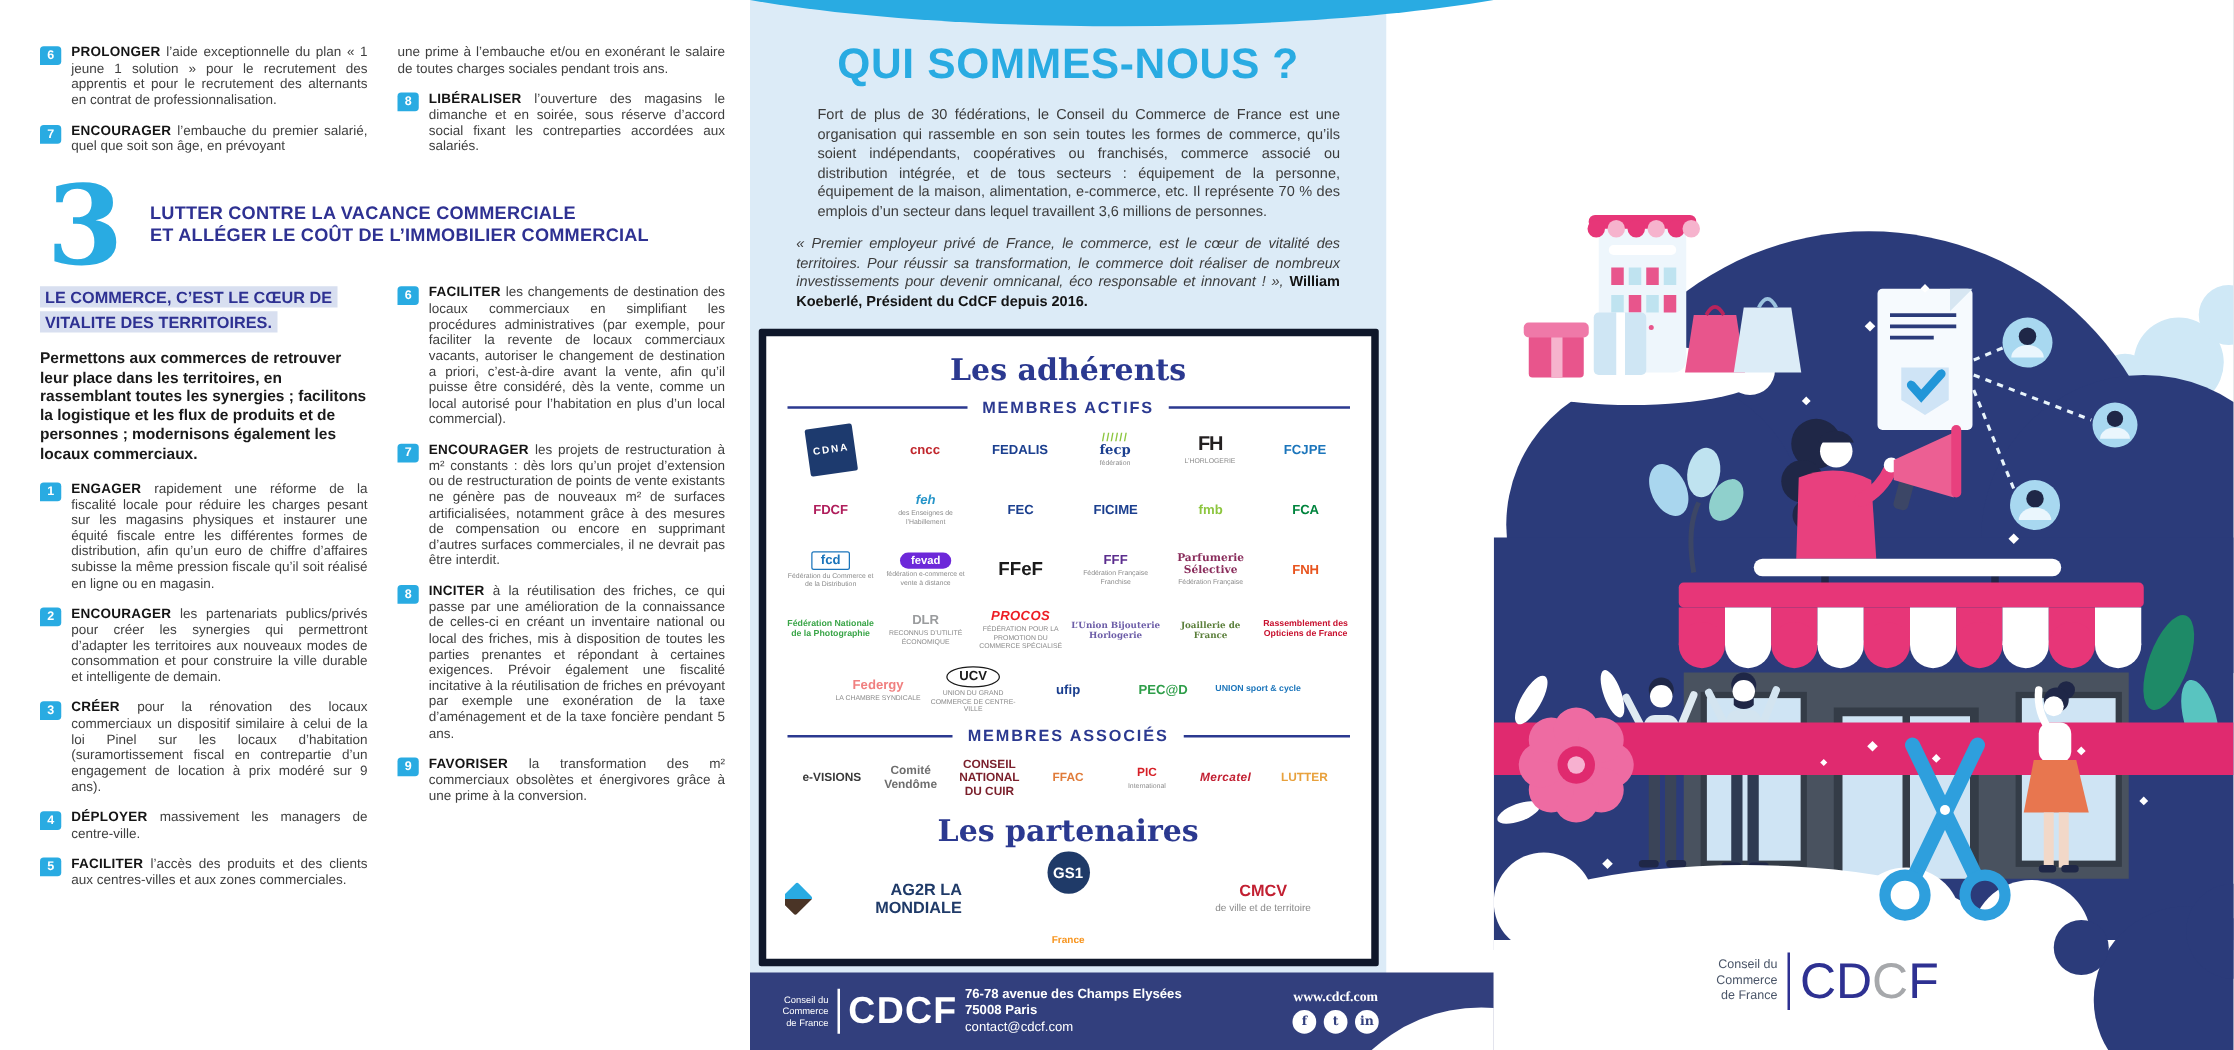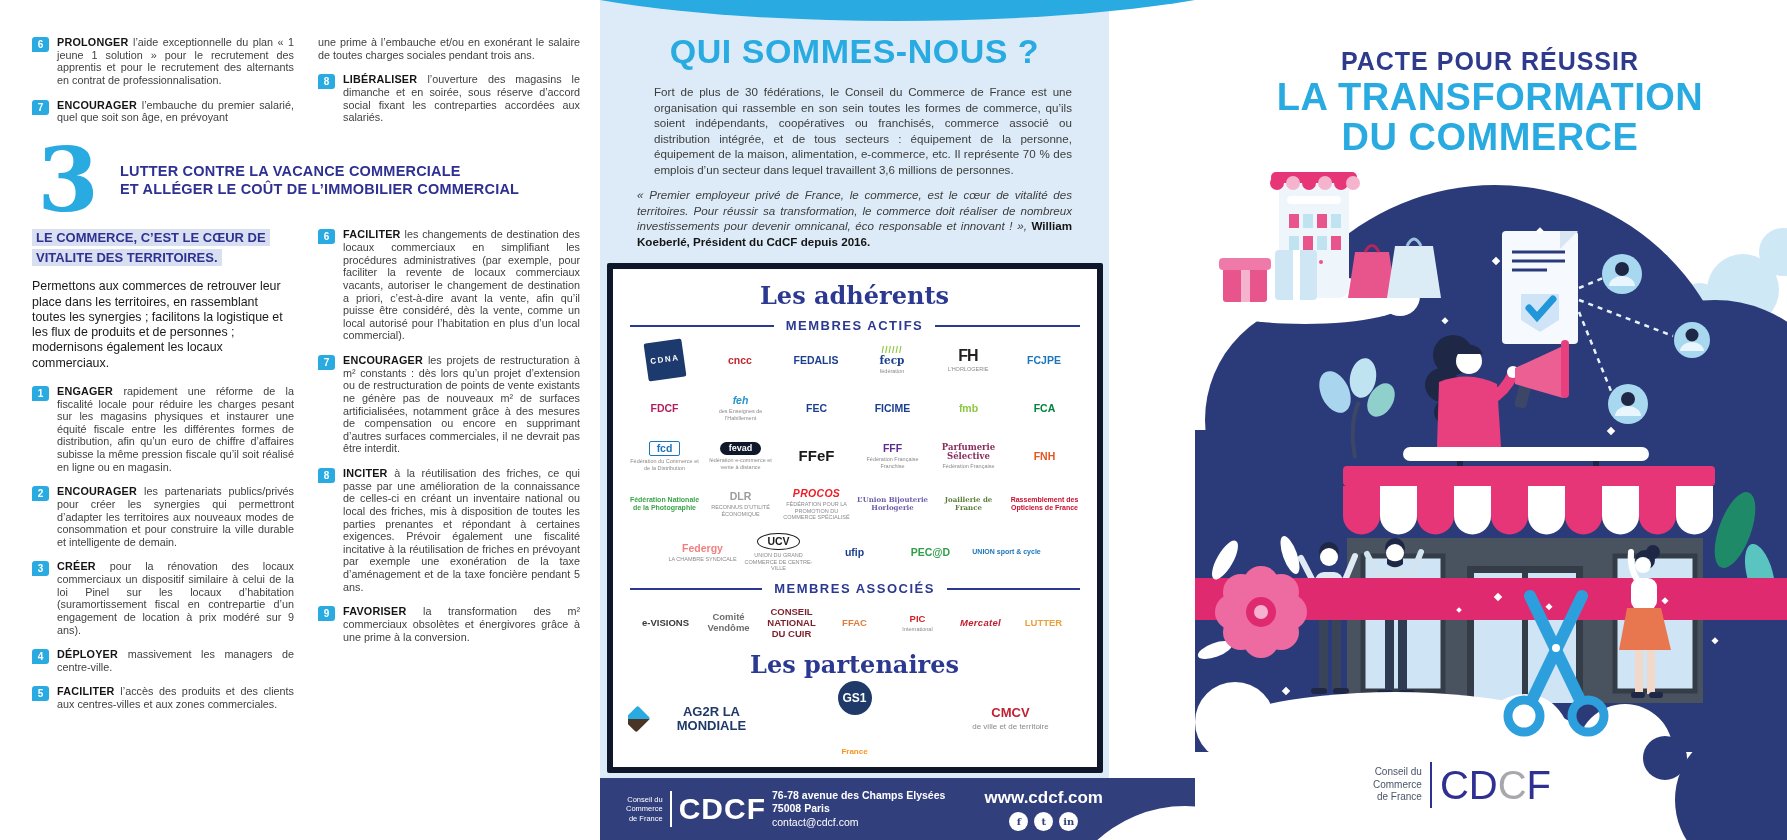--- a/index.html
+++ b/index.html
@@ -16,21 +16,21 @@
   .badge{flex:0 0 auto;width:17px;height:15px;background:#29ABE2;color:#fff;border-radius:3px 3px 3px 0;
          font-size:10px;font-weight:bold;text-align:center;line-height:15px;margin-top:1px;}
   .itext{margin:0;font-size:10.8px;line-height:1.17;text-align:justify;color:#3f3f3f;}
   .itext strong{color:#141414;letter-spacing:.2px;}
   .sec3{display:flex;align-items:center;gap:16px;margin:10px 0 14px 0;}
   .big3{font-family:"DejaVu Serif", serif;font-weight:bold;font-size:88px;line-height:.78;color:#29ABE2;width:72px;text-align:center;}
   .sec3-title{color:#2E3192;font-weight:bold;font-size:14.5px;line-height:1.28;letter-spacing:.2px;}
   .highlight{display:inline;background:#D8DFF0;color:#2E3192;font-weight:bold;font-size:13px;line-height:1.5;
              padding:1px 4px;box-decoration-break:clone;-webkit-box-decoration-break:clone;}
   .hl-wrap{margin:0 0 12px 0;}
-  .intro{font-weight:normal;color:#1a1a1a;font-size:12.4px;line-height:1.23;margin:0 0 14px 0;}
+  .intro{font-weight:bold;color:#1a1a1a;font-size:12.4px;line-height:1.23;margin:0 0 14px 0;}
 
   
   .mid-panel{position:absolute;left:600px;top:0;width:509px;height:840px;background:#DCEBF7;}
   .arc{position:absolute;top:0;left:0;display:block;}
   .mid-heading{margin:32px 0 0 0;text-align:center;color:#29ABE2;font-size:34px;font-weight:bold;letter-spacing:.5px;}
   .mid-par{margin:13px 37px 0 54px;font-size:11.6px;line-height:1.34;text-align:justify;color:#3c3c3c;}
   .mid-quote{margin:10px 37px 0 37px;font-size:11.6px;line-height:1.34;text-align:justify;color:#3c3c3c;}
   .mid-quote em{font-style:italic;}
   .mid-quote strong{font-style:normal;color:#141414;}
   .card{width:462px;margin:14px auto 0 auto;background:#fff;border:6px solid #0f172a;border-radius:2px;
@@ -47,21 +47,21 @@
   .logo-sub{font-size:5.5px;line-height:1.2;color:#8a8a8a;margin-top:2px;max-width:71px;}
   .lg-tiny .logo-main{font-size:7px;line-height:1.15;}
   .lg-small .logo-main{font-size:8.5px;line-height:1.1;}
   .lg-serif .logo-main{font-family:"DejaVu Serif", serif;}
   .lg-italic .logo-main{font-style:italic;letter-spacing:.3px;}
   .lg-fh .logo-main{font-size:16px;letter-spacing:-1px;}
   .lg-ffef .logo-main{font-size:15px;}
   .lg-cdna{background:#1D3A6E;width:38px;height:38px;min-height:38px;transform:rotate(-8deg);border-radius:2px;align-self:center;margin:0 17px;}
   .lg-cdna .logo-main{color:#fff;font-size:8px;letter-spacing:1.5px;}
   .lg-box .logo-main{border:1.5px solid #1B75BB;color:#1B75BB;padding:1px 7px;border-radius:2px;}
-  .lg-boxfill .logo-main{background:#0f172a;color:#fff;padding:2px 9px;border-radius:8px;font-size:9px;}
+  .lg-boxfill .logo-main{background:#6d28d9;color:#fff;padding:2px 9px;border-radius:8px;font-size:9px;}
   .lg-oval .logo-main{border:1.8px solid #1a1a1a;border-radius:50%;padding:2px 9px;}
   .lg-fecp::before{content:"//////";color:#8CC63F;font-weight:900;font-size:9px;letter-spacing:1px;line-height:1;}
   .assoc .logo{width:60px;}
   .assoc .logo-main{font-size:9.5px;}
   .partners{column-gap:14px;margin-top:2px;}
   .partners .logo{width:142px;min-height:48px;}
   .partners .logo-main{font-size:13px;}
   .partners .logo-sub{font-size:8px;max-width:140px;}
   .lg-ag2r{flex-direction:row;gap:8px;}
   .lg-ag2r::before{content:"";display:block;width:20px;height:20px;transform:rotate(45deg);
@@ -73,21 +73,21 @@
   .mid-footer{position:absolute;left:0;bottom:0;width:595px;height:62px;background:#323F7D;overflow:hidden;
               display:flex;align-items:center;padding:0 0 0 26px;box-sizing:border-box;color:#fff;}
   .swoosh{position:absolute;width:260px;height:260px;border-radius:50%;background:#fff;right:-120px;top:28px;}
   .f-logo{display:flex;align-items:center;gap:7px;}
   .f-org{font-size:7.5px;line-height:1.25;text-align:right;}
   .f-bar{width:2px;height:36px;background:#fff;}
   .f-cdcf{font-size:30px;font-weight:bold;letter-spacing:1px;}
   .f-addr{margin-left:6px;font-size:10.5px;line-height:1.3;}
   .f-addr .b{font-weight:bold;}
   .f-right{margin-left:auto;margin-right:92px;text-align:center;position:relative;z-index:1;}
-  .f-web{font-weight:bold;font-size:17px;}
+  .f-web{font-weight:bold;font-size:11px;font-family:Liberation Serif, serif;}
   .f-social{display:flex;gap:6px;justify-content:center;margin-top:4px;}
   .soc{width:19px;height:19px;border-radius:50%;background:#fff;color:#323F7D;font-weight:bold;
        font-size:10px;display:flex;align-items:center;justify-content:center;font-family:"DejaVu Serif", serif;}
 
   
   .right-panel{position:absolute;left:1195px;top:0;width:592px;height:840px;background:#fff;}
   .illu{position:absolute;left:0;top:0;z-index:0;}
   .rp-title{position:absolute;top:48px;left:60px;width:470px;text-align:center;z-index:2;line-height:1.04;}
   .rp-t1{color:#2E3A8C;font-weight:bold;font-size:25px;letter-spacing:1px;margin-bottom:4px;}
   .rp-t2{color:#29ABE2;font-weight:bold;font-size:38px;letter-spacing:.5px;}
@@ -322,21 +322,21 @@
           <div class="logo lg-italic" data-interactable="false">
             <div class="logo-main" style="color: rgb(194, 32, 50);">Mercatel</div>
           </div>
           <div class="logo" data-interactable="false">
             <div class="logo-main" style="color: rgb(232, 161, 60);">LUTTER</div>
           </div>
         </div>
       <h2 class="serif-title" data-interactable="false" style="margin-top:6px;">Les partenaires</h2>
       <div class="logo-grid partners" id="grid-partners" data-interactable="false">
           <div class="logo lg-ag2r" data-interactable="false">
-            <div class="logo-main" style="color: rgb(31, 58, 104);">AG2R LA MONDIALE</div>
+            <div class="logo-main" style="color: rgb(31, 58, 104); text-align: right;">AG2R LA MONDIALE</div>
           </div>
           <div class="logo lg-gs1" data-interactable="false">
             <div class="logo-main">GS1</div>
             <div class="logo-sub">France</div>
           </div>
           <div class="logo" data-interactable="false">
             <div class="logo-main" style="color: rgb(194, 32, 50);">CMCV</div>
             <div class="logo-sub">de ville et de territoire</div>
           </div>
         </div>
@@ -606,25 +606,20 @@
         <rect x="298" y="258" width="6" height="6" transform="rotate(45 301 261)"></rect>
         <rect x="343" y="228" width="5" height="5" transform="rotate(45 345 230)"></rect>
         <rect x="248" y="318" width="5" height="5" transform="rotate(45 250 320)"></rect>
         <rect x="413" y="428" width="6" height="6" transform="rotate(45 416 431)"></rect>
         <rect x="468" y="598" width="5" height="5" transform="rotate(45 470 600)"></rect>
         <rect x="518" y="638" width="5" height="5" transform="rotate(45 520 640)"></rect>
         <rect x="88" y="688" width="6" height="6" transform="rotate(45 91 691)"></rect>
       </g>
     </svg>
 
-    <div class="rp-title" data-interactable="false">
-      <div class="rp-t1" data-interactable="false">PACTE POUR RÉUSSIR</div>
-      <div class="rp-t2" data-interactable="false">LA TRANSFORMATION</div>
-      <div class="rp-t2" data-interactable="false">DU COMMERCE</div>
-    </div>
 
     <div class="rp-logo" data-interactable="false">
       <div class="rp-org" data-interactable="false">
         <div data-interactable="false">Conseil du</div>
         <div data-interactable="false">Commerce</div>
         <div data-interactable="false">de France</div>
       </div>
       <div class="rp-bar" data-interactable="false"></div>
       <div class="rp-cdcf" id="cdcf-color" data-interactable="false"><span data-interactable="false" style="color: rgb(46, 49, 146);">C</span><span data-interactable="false" style="color: rgb(46, 49, 146);">D</span><span data-interactable="false" style="color: rgb(166, 168, 171);">C</span><span data-interactable="false" style="color: rgb(46, 49, 146);">F</span></div>
     </div>

